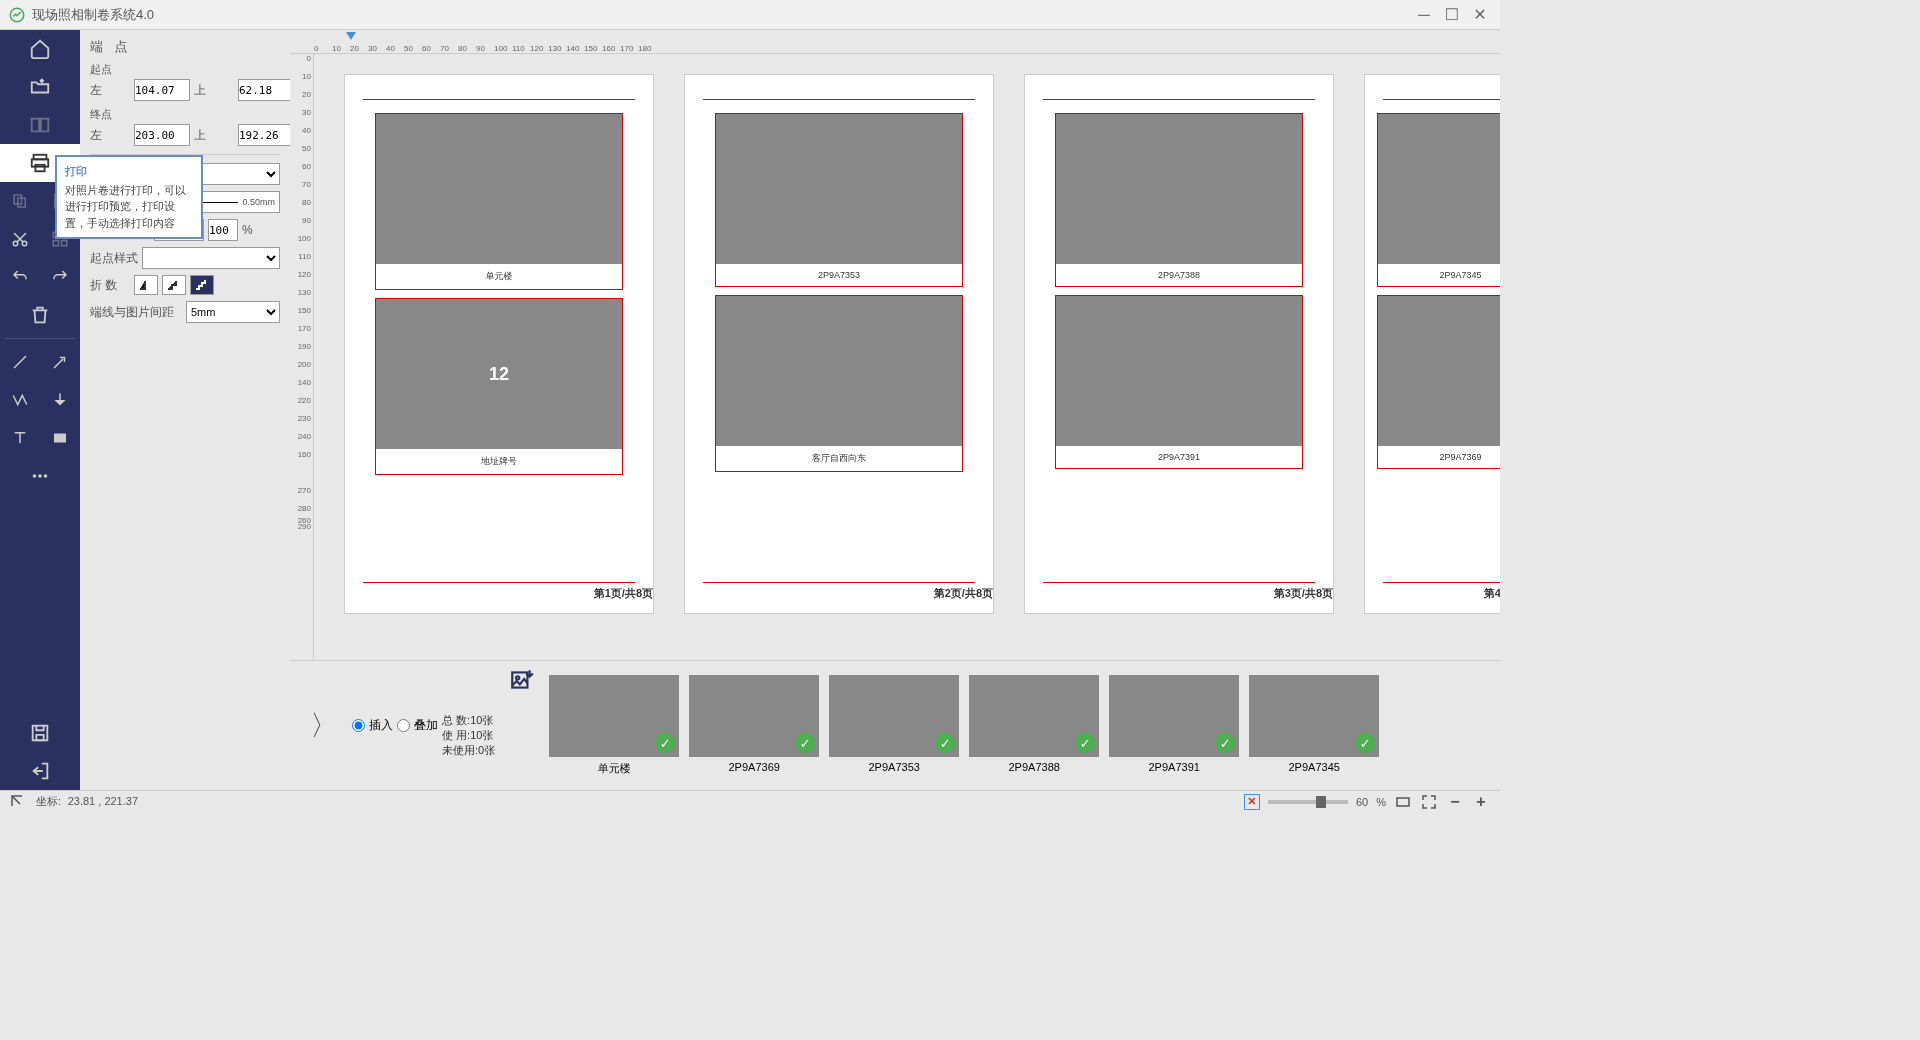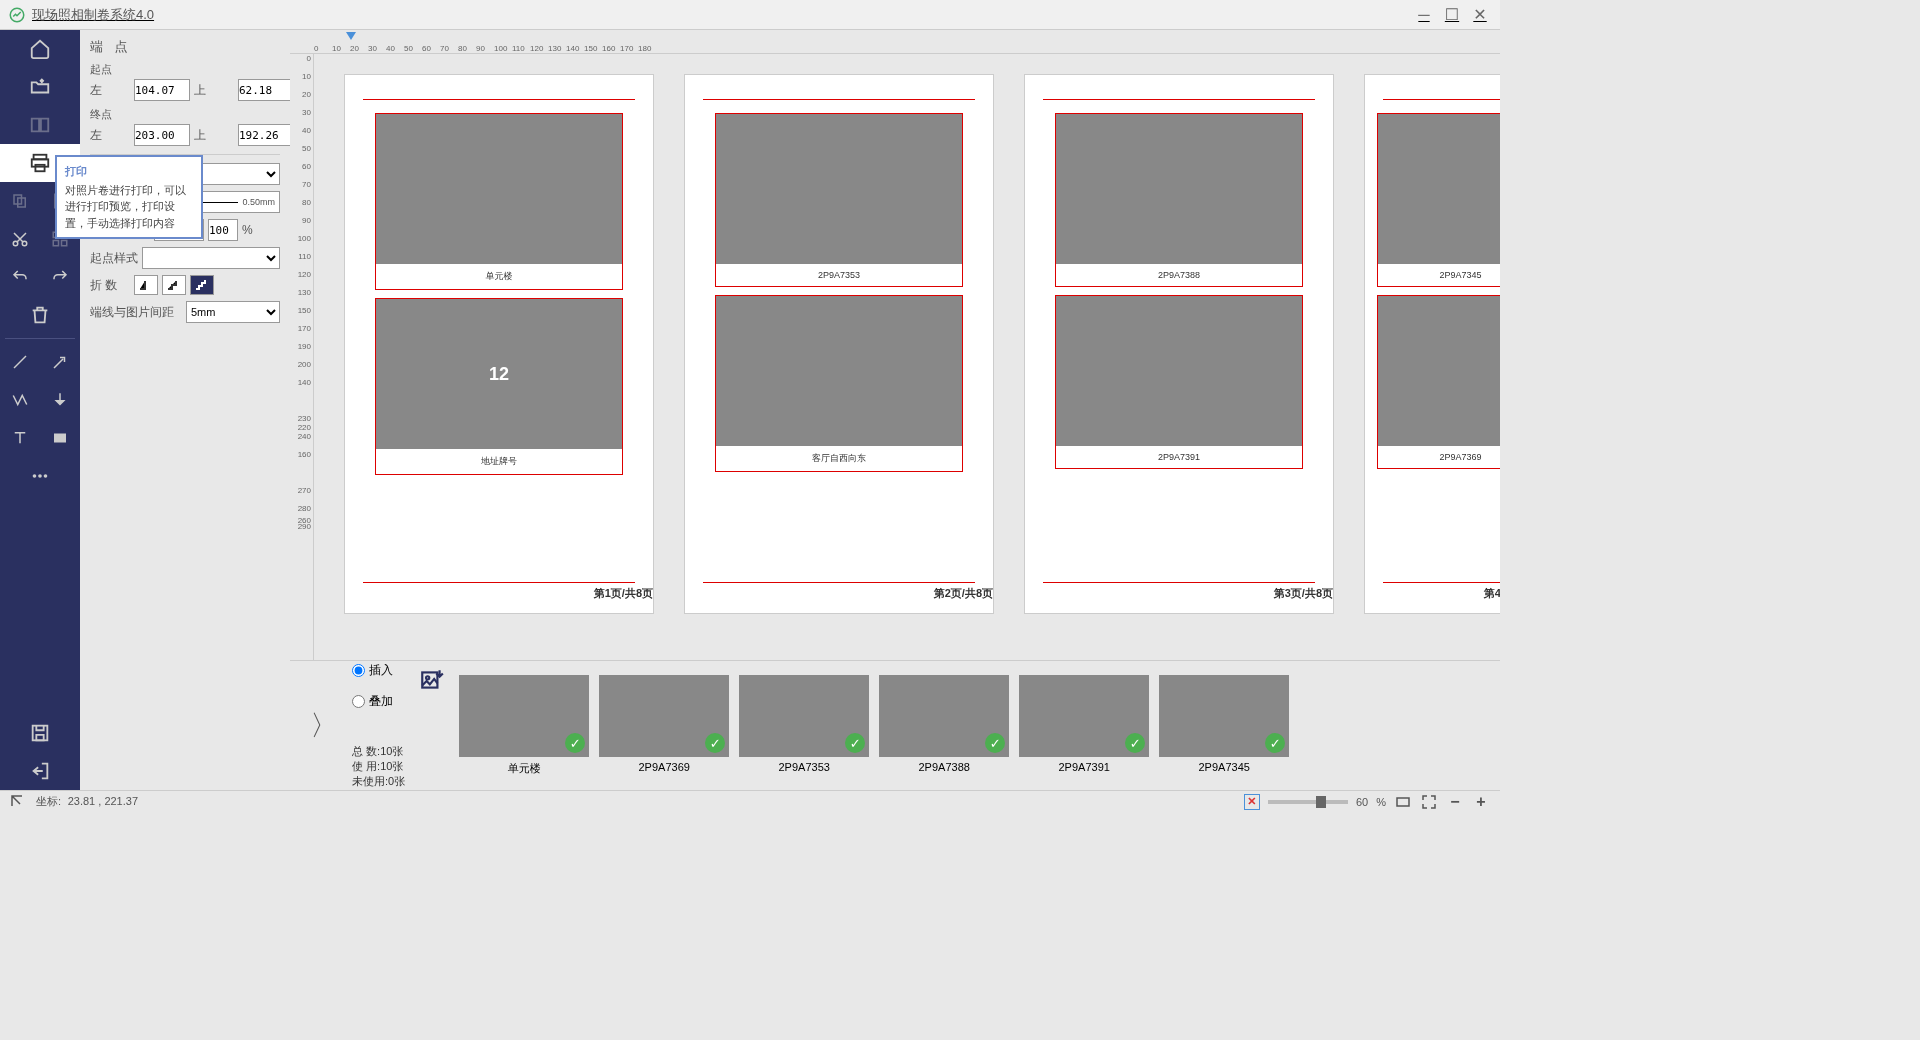--- a/index.html
+++ b/index.html
@@ -1,18 +1,18 @@
 <!DOCTYPE html>
 <html><head>
 <meta charset="utf-8">
 <style>
 * { box-sizing: border-box; margin: 0; padding: 0; font-family: "Microsoft YaHei", sans-serif; }
 body { width: 1500px; height: 812px; background: #e8e8e8; overflow: hidden; }
 
-.titlebar { height: 30px; background: #f0f0f0; display: flex; align-items: center; padding: 0 8px; border-bottom: 1px solid #ccc; text-decoration: underline; }
+.titlebar { height: 30px; background: #f0f0f0; display: flex; align-items: center; padding: 0 8px; border-bottom: 1px solid #ccc; }
 .titlebar .logo { width: 18px; height: 18px; margin-right: 6px; color: #4a6; }
 .titlebar .title { font-size: 13px; color: #555; flex: 1; }
 .titlebar .win-btns { display: flex; gap: 4px; }
 .titlebar .win-btn { width: 24px; height: 24px; display: flex; align-items: center; justify-content: center; cursor: pointer; color: #666; }
 
 .main { display: flex; height: calc(100% - 30px - 22px); }
 
 .sidebar { width: 80px; background: #2a3060; display: flex; flex-direction: column; align-items: center; padding-top: 0; }
 .sidebar .sb-btn { width: 80px; height: 38px; display: flex; align-items: center; justify-content: center; cursor: pointer; color: #ccc; position: relative; }
 .sidebar .sb-btn.active { background: #fff; color: #333; }
@@ -54,21 +54,21 @@
 .page .photo-block { margin: 8px 30px; border: 1px solid #d00; }
 .page .photo { height: 150px; background: #888; position: relative; overflow: hidden; }
 .page .caption { text-align: center; font-size: 9px; padding: 6px 0; color: #333; }
 .page.last { width: 180px; }
 .page.last .photo-block { margin: 8px 0 8px 12px; border-right: none; }
 
 .list-toggle { position: absolute; top: 6px; right: 8px; width: 20px; height: 20px; border: 1px solid #999; background: #fff; display: flex; align-items: center; justify-content: center; cursor: pointer; color: #4a90d9; }
 
 .bottom-strip { height: 130px; background: #e8e8e8; border-top: 1px solid #ccc; display: flex; align-items: center; padding: 0 20px; gap: 14px; }
 .bottom-strip .arrow { font-size: 28px; color: #555; cursor: pointer; }
-.bottom-strip .controls { display: flex; flex-direction: column; gap: 14px; font-size: 12px; }
+.bottom-strip .controls { display: flex; flex-direction: row; gap: 4px; font-size: 12px; }
 .bottom-strip .controls label { display: flex; align-items: center; gap: 4px; }
 .bottom-strip .stats { font-size: 11px; color: #333; margin-top: 20px; }
 .bottom-strip .thumbs { display: flex; gap: 10px; flex: 1; }
 .bottom-strip .thumb-wrap { display: flex; flex-direction: column; align-items: center; gap: 4px; }
 .bottom-strip .thumb { width: 130px; height: 82px; background: #888; position: relative; cursor: pointer; }
 .bottom-strip .thumb .check { position: absolute; bottom: 4px; right: 4px; width: 20px; height: 20px; background: #4caf50; border-radius: 50%; color: #fff; display: flex; align-items: center; justify-content: center; font-size: 13px; }
 .bottom-strip .thumb-label { font-size: 11px; }
 .bottom-strip .import-btn { width: 26px; height: 26px; color: #2a3060; cursor: pointer; align-self: flex-start; margin-top: 6px; }
 
 .statusbar { height: 22px; background: #e8e8e8; border-top: 1px solid #ccc; display: flex; align-items: center; padding: 0 10px; font-size: 11px; color: #555; }
@@ -348,21 +348,21 @@
           <span class="vtick" style="top: 162px;">90</span>
           <span class="vtick" style="top: 180px;">100</span>
           <span class="vtick" style="top: 198px;">110</span>
           <span class="vtick" style="top: 216px;">120</span>
           <span class="vtick" style="top: 234px;">130</span>
           <span class="vtick" style="top: 252px;">150</span>
           <span class="vtick" style="top: 270px;">170</span>
           <span class="vtick" style="top: 288px;">190</span>
           <span class="vtick" style="top: 306px;">200</span>
           <span class="vtick" style="top: 324px;">140</span>
-          <span class="vtick" style="top: 342px; margin-top: 27px;">220</span>
+          <span class="vtick" style="top: 342px;">220</span>
           <span class="vtick" style="top: 360px;">230</span>
           <span class="vtick" style="top: 378px;">240</span>
           <span class="vtick" style="top: 396px;">160</span>
           <span class="vtick" style="top: 414px; margin-top: 48px;">260</span>
           <span class="vtick" style="top: 432px;">270</span>
           <span class="vtick" style="top: 450px;">280</span>
           <span class="vtick" style="top: 468px;">290</span>
         </div>
       <div class="pages" id="pages">
           <div class="page">

